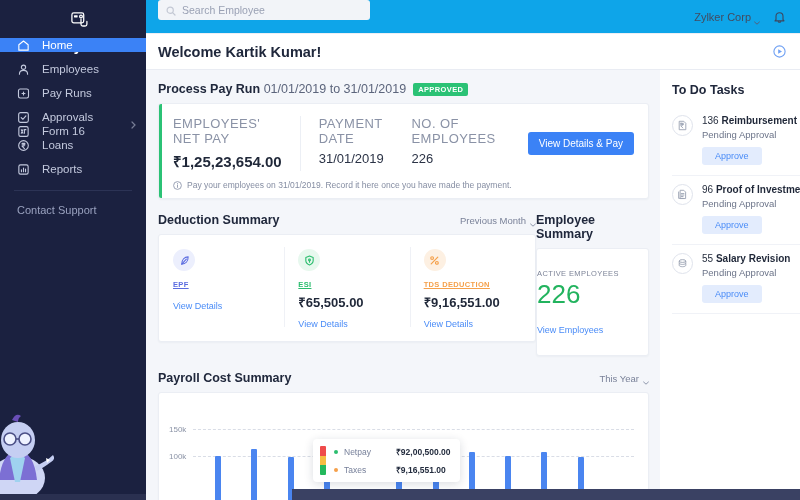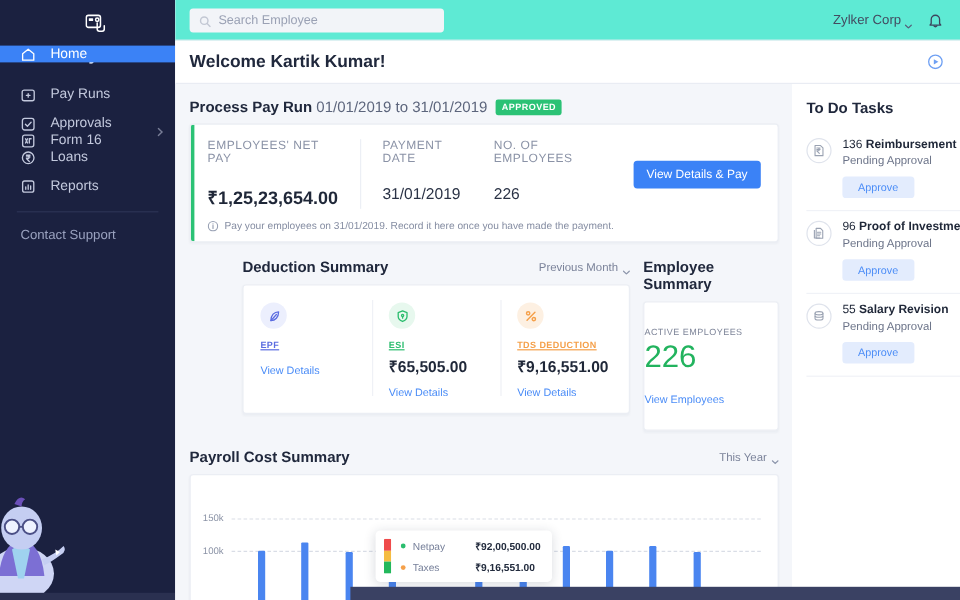--- a/index.html
+++ b/index.html
@@ -36,21 +36,21 @@
 
   .side-div { height:1px; background:#2c3355; margin:14px 14px 0 14px; }
   .side-link { color:#9aa2bf; font-size:11px; padding:13px 0 0 17px; cursor:pointer; }
 
   .mascot { position:absolute; left:-22px; bottom:0px; width:92px; height:90px; }
 
   
   .main { flex:1; height:500px; position:relative; background:#f4f6fa; overflow:hidden; }
 
   .topbar {
-    height:34px; background:#5eead4; display:flex; align-items:center;
+    height:34px; background:#0ea5e9; display:flex; 
     padding:0 14px 0 12px; border-bottom:1px solid #eceef4;
   }
   .search {
     width:212px; height:20px; background:#f2f4f8; border-radius:3px;
     display:flex; align-items:center; gap:6px; padding:0 8px;
   }
   .search-ico { width:10px; height:10px; flex:0 0 10px; opacity:.45; }
   .search-input {
     border:none; background:transparent; outline:none; width:100%;
     font-family:"Liberation Sans", sans-serif; font-size:10.5px; color:#8b93a8;
@@ -93,36 +93,36 @@
     background:#fff; border:1px solid #ebeef4; border-radius:3px;
     box-shadow:0 1px 2px rgba(30,40,70,.04);
   }
   .payrun-card { position:relative; padding:12px 14px 8px 14px; overflow:hidden; }
   .payrun-card:before {
     content:""; position:absolute; left:0; top:0; bottom:0; width:3px; background:#2bc275;
   }
   .payrun-row { display:flex; align-items:flex-start; }
   .stat { padding-right:18px; }
   .stat.bordered { border-right:1px solid #eceff5; margin-right:18px; }
-  .stat-label { font-size:10px; letter-spacing:.45px; color:#8a92a6; margin-bottom:16px; }
+  .stat-label { font-size:13px; letter-spacing:.45px; color:#8a92a6; margin-bottom:5px; }
   .stat-value { font-size:15px; font-weight:bold; color:#1f2738; white-space:nowrap; }
   .stat-value.sm { font-size:13px; font-weight:normal; color:#2b3346; }
   .btn-primary {
     margin-left:auto; align-self:center; background:#3b82f6; color:#fff;
     font-size:10px; padding:6px 11px; border-radius:3px; border:none;
     cursor:pointer; font-family:"Liberation Sans", sans-serif; white-space:nowrap;
   }
   .payrun-note {
     margin-top:9px; display:flex; align-items:center; gap:5px;
     font-size:8.5px; color:#858da2;
   }
   .info-ico { width:9px; height:9px; flex:0 0 9px; }
 
   
-  .mid-row { display:flex; gap:11px; margin-top:14px;margin-left:44px; }
+  .mid-row { display:flex; margin-top:14px; }
   .ded-col { flex:1; min-width:0; }
   .emp-col { width:113px; flex:0 0 113px; }
 
   .ded-card { display:flex; padding:0; height:108px; }
   .ded-item { flex:1; padding:14px 0 0 14px; position:relative; }
   .ded-item + .ded-item:before {
     content:""; position:absolute; left:0; top:12px; bottom:14px; width:1px; background:#eff1f6;
   }
   .ded-ico-wrap {
     width:22px; height:22px; border-radius:50%; display:flex;
@@ -221,20 +221,29 @@
         <span class="nav-ico">
           <svg viewBox="0 0 14 14" fill="none" stroke="currentColor" stroke-width="1.2" stroke-linejoin="round">
             <path d="M2 6.2 L7 2.2 L12 6.2 V12 H2 Z"></path>
           </svg>
         </span>
         <span class="nav-label">Home</span>
       </div>
 
       <div class="nav-spacer"></div>
 
+      <div class="nav-item">
+        <span class="nav-ico">
+          <svg viewBox="0 0 14 14" fill="none" stroke="currentColor" stroke-width="1.2">
+            <circle cx="7" cy="4.6" r="2.3"></circle>
+              <path d="M2.6 12 c0-2.6 2-4 4.4-4 s4.4 1.4 4.4 4" stroke-linecap="round"></path>
+          </svg>
+        </span>
+        <span class="nav-label">Employees</span>
+      </div>
 
       <div class="nav-spacer"></div>
 
       <div class="nav-item">
         <span class="nav-ico">
           <svg viewBox="0 0 14 14" fill="none" stroke="currentColor" stroke-width="1.2">
             <rect x="1.6" y="2.2" width="10.8" height="9.6" rx="1.8"></rect>
             <path d="M7 5.4 v3.2 M5.4 7 h3.2" stroke-linecap="round"></path>
           </svg>
         </span>

